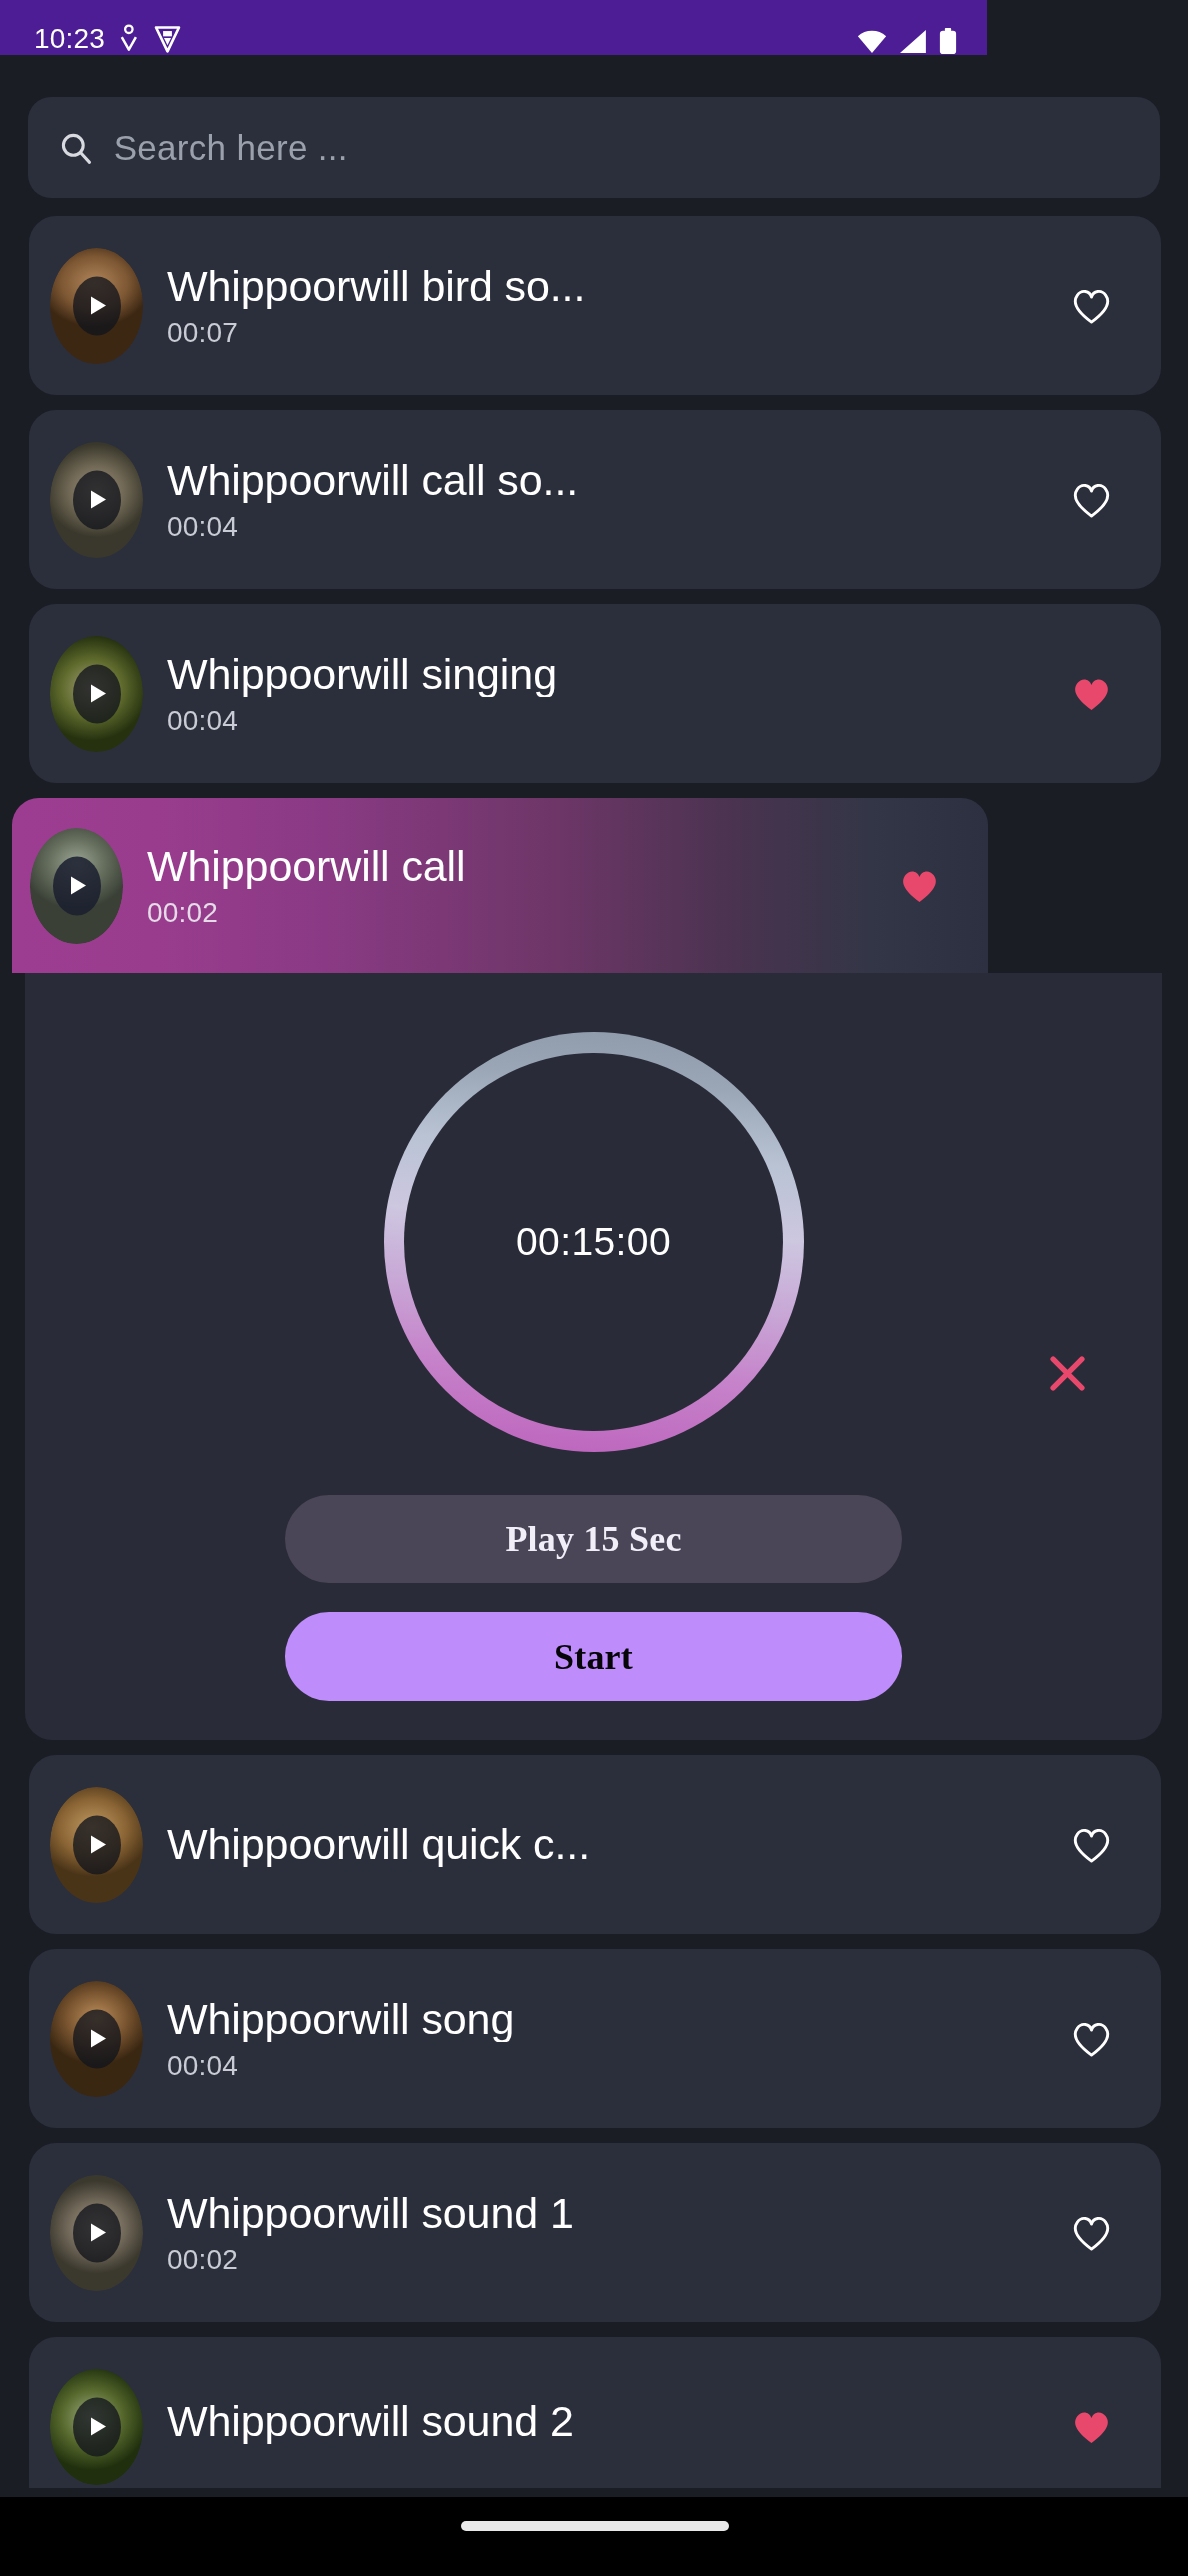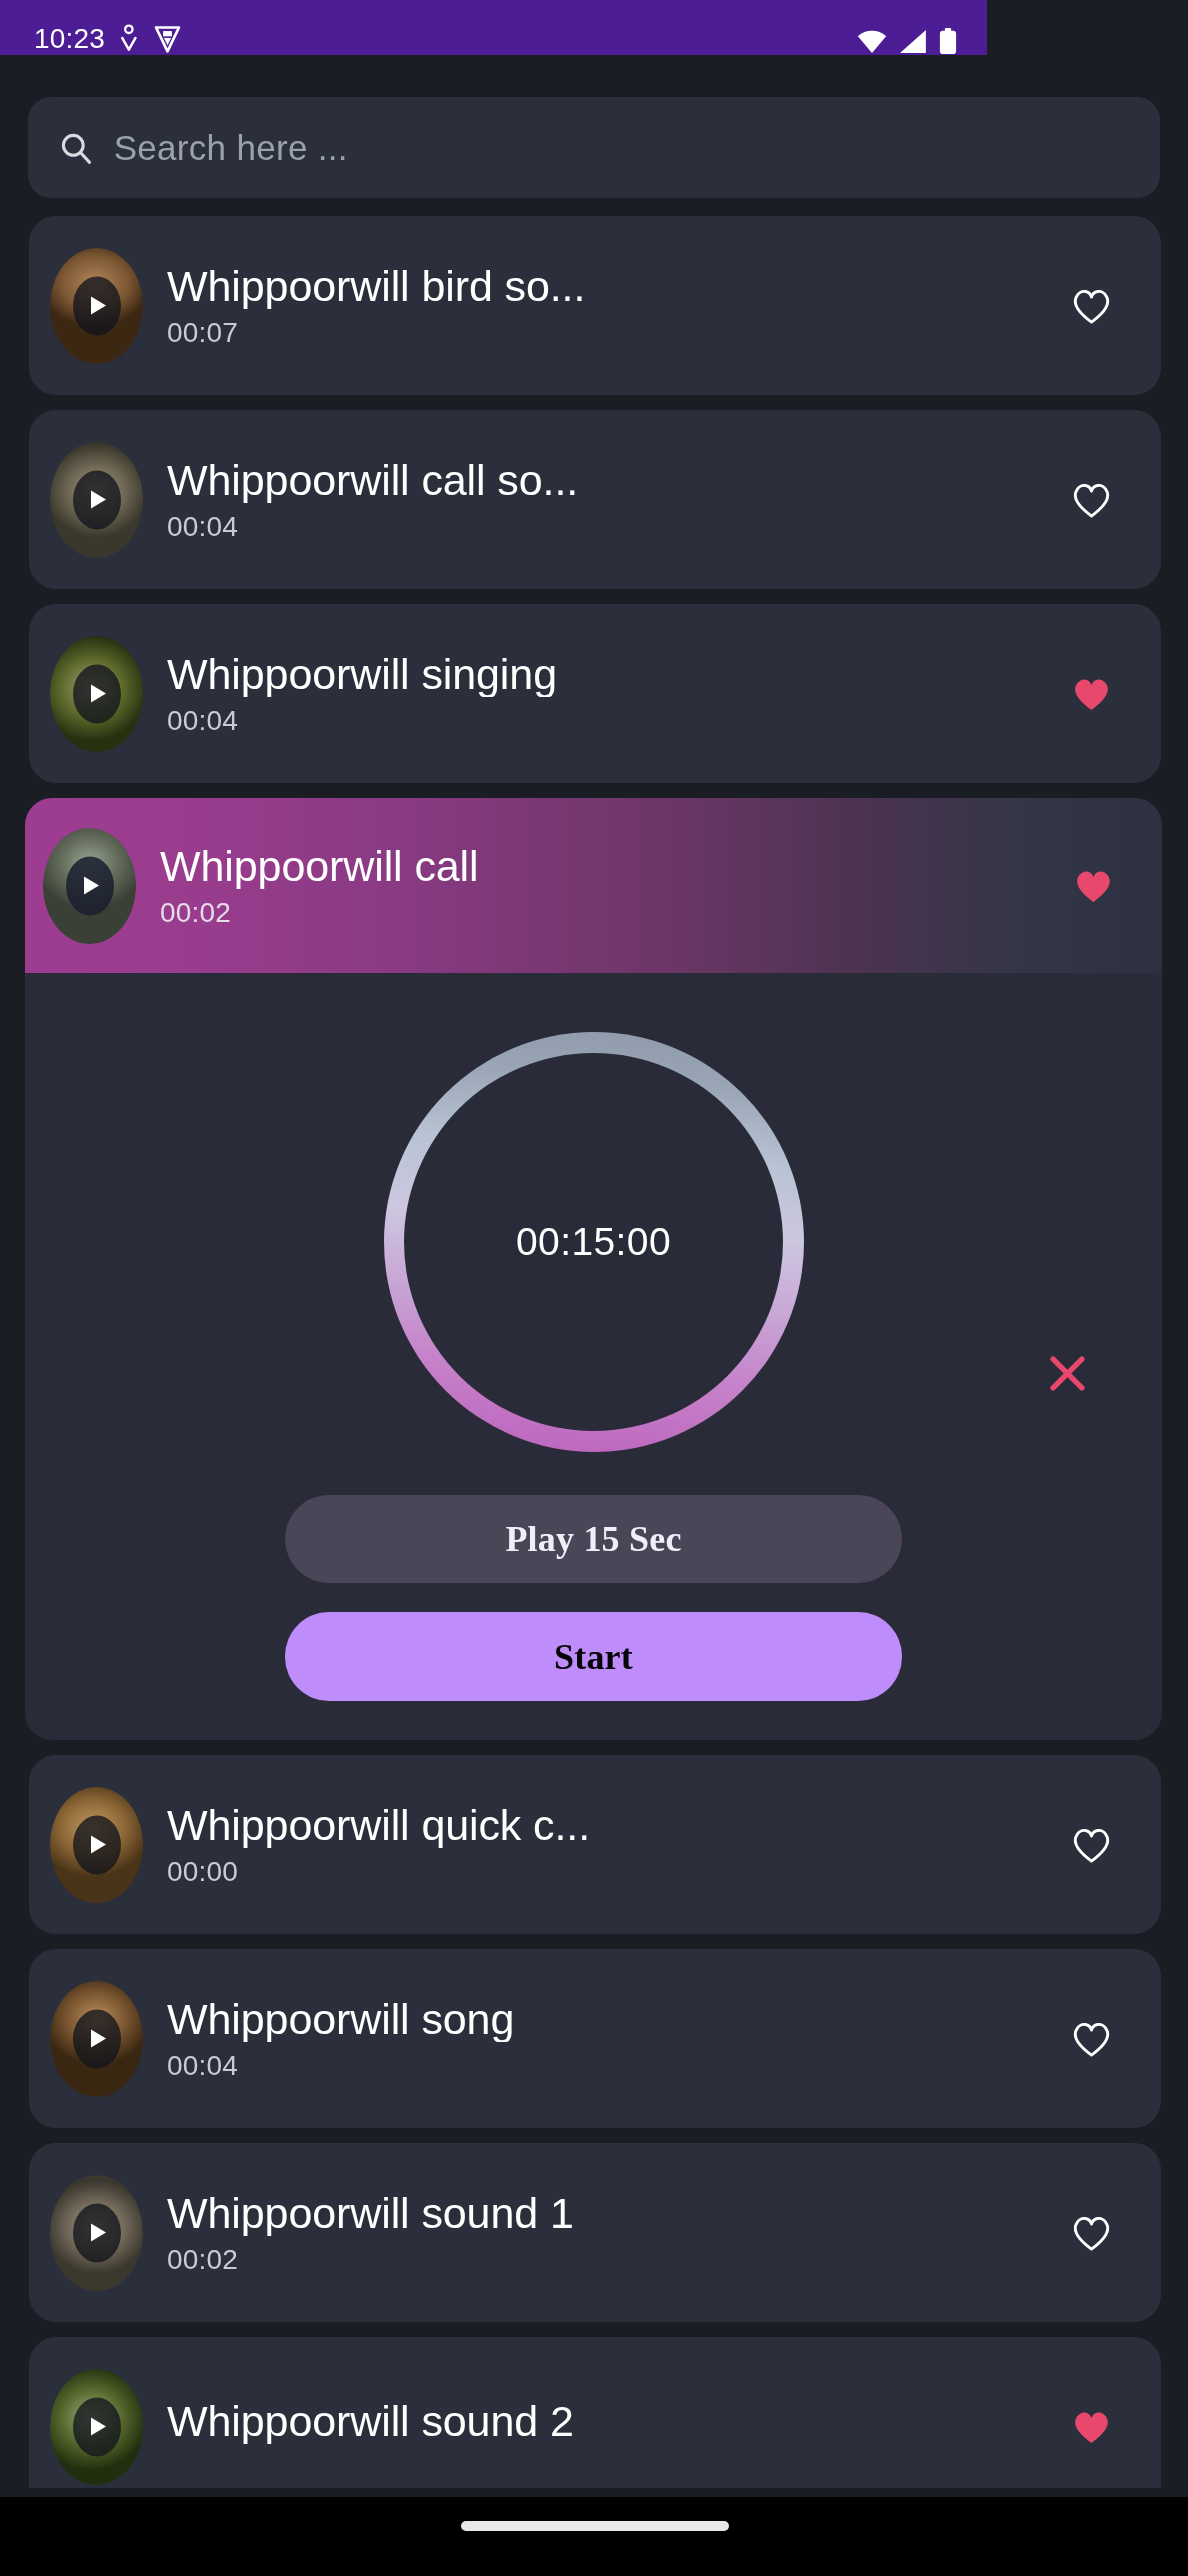--- a/index.html
+++ b/index.html
@@ -83,22 +83,22 @@
     margin: 0 auto 15px auto;
     width: 1132px;
     height: 179px;
     background: #2b2f3b;
     border-radius: 27px;
     display: flex;
     align-items: center;
     padding: 0 34px 0 21.5px;
   }
   .card.active {
-    width: 1137px;
-    margin-left: 25px;
+    width: 976px;
+    margin-left: 12px;
     margin-right: 0;
     border-radius: 27px 27px 0 0;
     background: linear-gradient(90deg, #9c3d91 0%, #9a3c8e 14%, #8a3a84 32%, #6d3667 56%, #4a3350 74%, #333646 88%, #2c3040 100%);
     height: 175px;
     margin-bottom: 0;
     padding-left: 18px;
     justify-content: center;
   }
 
   .thumb {
@@ -441,21 +441,20 @@
 
     <div class="card">
       <div class="thumb">
         <div class="pic t5"></div>
         <div class="play-disc">
             <div class="play-tri"></div>
           </div>
       </div>
       <div class="meta">
         <div class="title">Whippoorwill quick c...</div>
-        <div class="duration">00:00</div>
       </div>
       <div class="fav-btn">
         <svg width="41" height="38" viewBox="0 0 46 42">
           <path d="M23 39 C4 25 2 16 7 9 C12 2 21 4 23 11 C25 4 34 2 39 9 C44 16 42 25 23 39 Z" fill="none" stroke="#ffffff" stroke-width="3.2" stroke-linejoin="round"></path>
         </svg>
       </div>
     </div>
 
     <div class="card">
       <div class="thumb">

